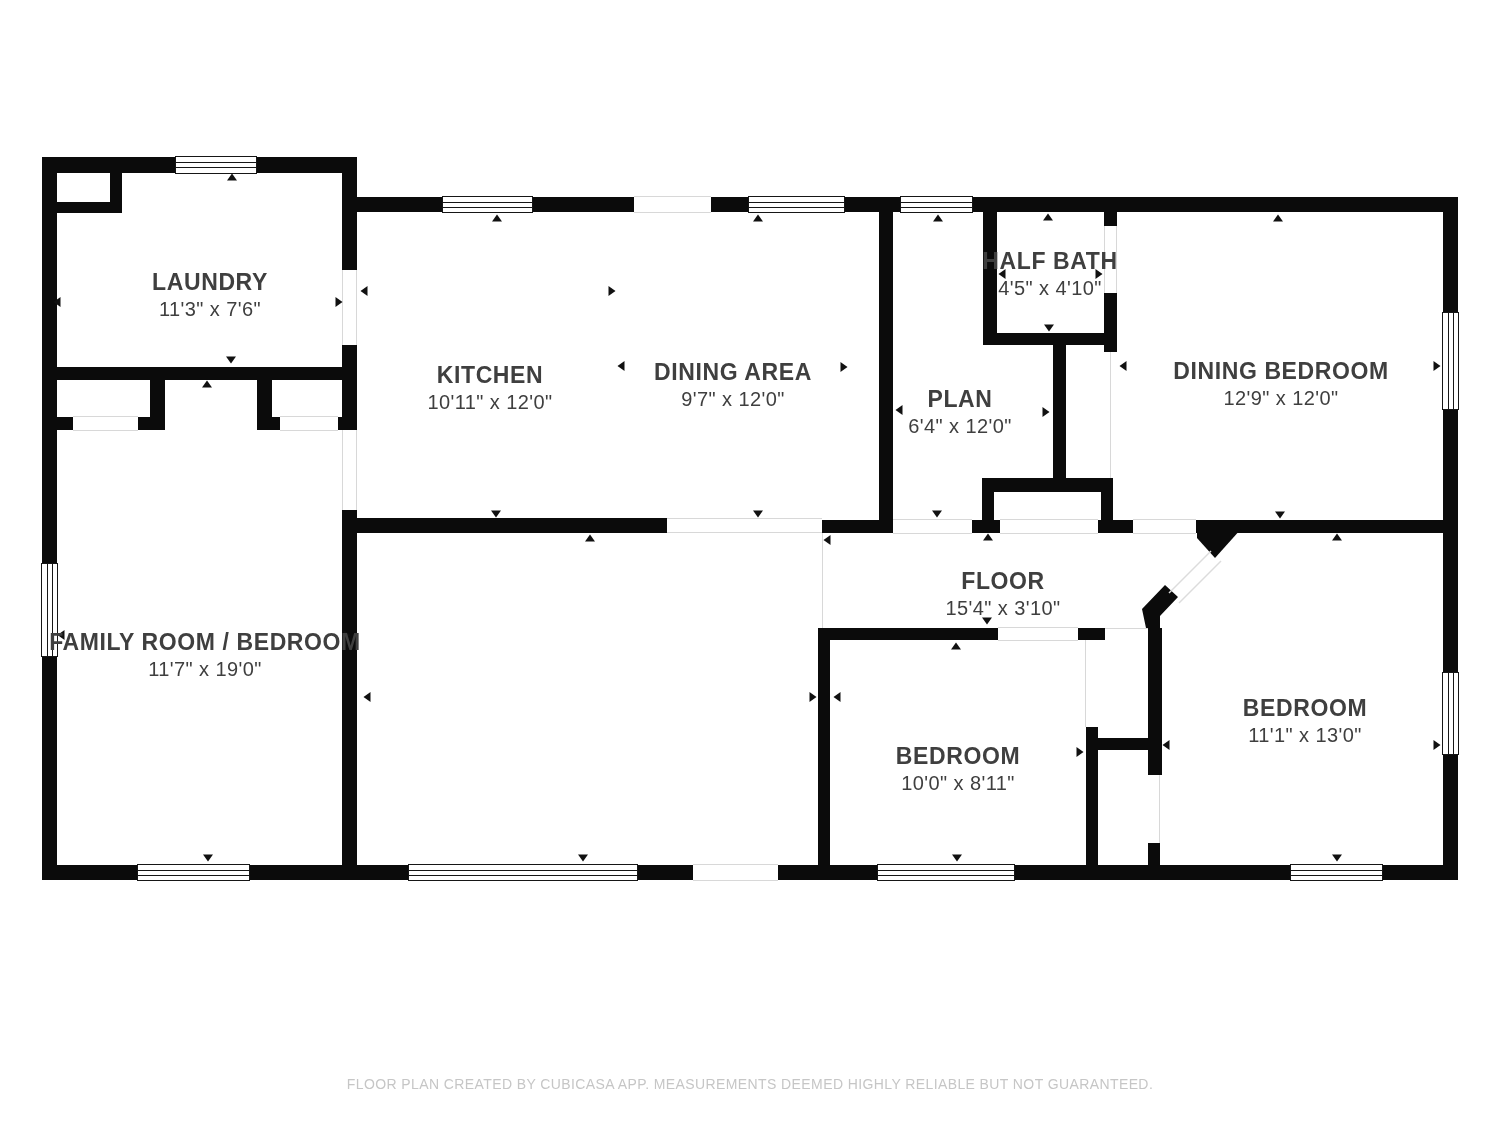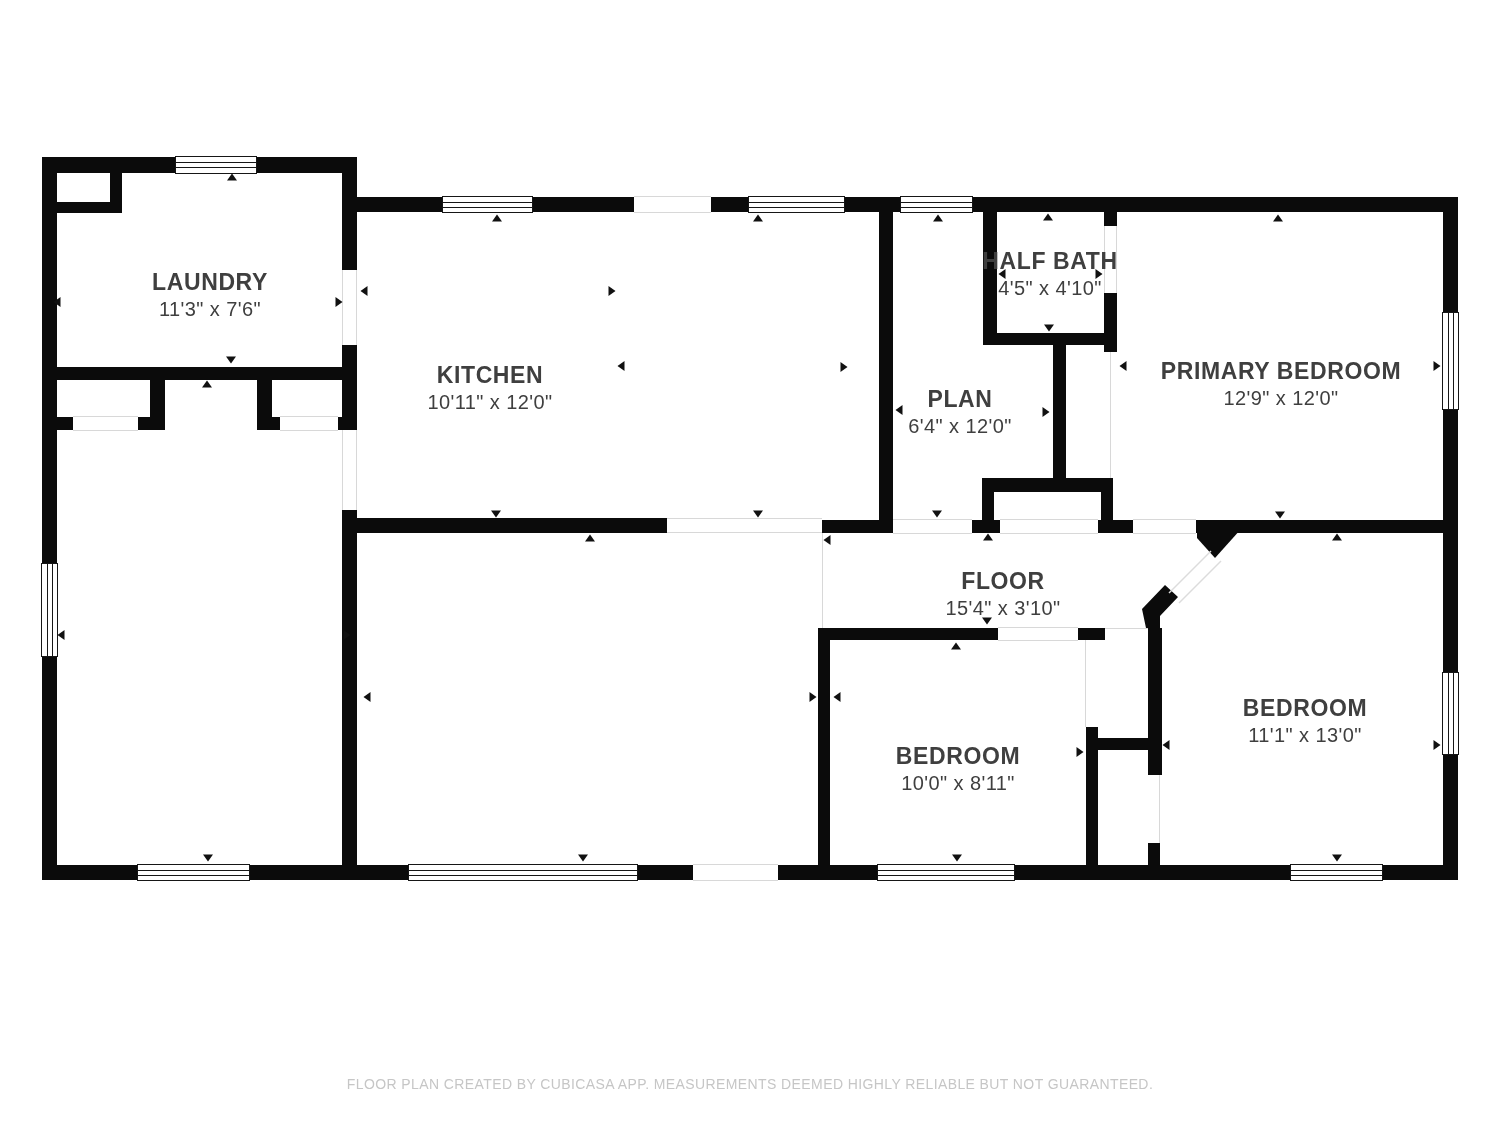--- a/index.html
+++ b/index.html
@@ -152,31 +152,39 @@
   <div class="a a-down" style="left:1337px;top:858px"></div>
 
   <div class="room-label" style="left:210px;top:295px">
     <div class="rname">LAUNDRY</div>
     <div class="rdims">11'3" x 7'6"</div>
   </div>
   <div class="room-label" style="left:490px;top:388px">
     <div class="rname">KITCHEN</div>
     <div class="rdims">10'11" x 12'0"</div>
   </div>
+  <div class="room-label" style="left:733px;top:385px">
+    <div class="rname">DINING AREA</div>
+    <div class="rdims">9'7" x 12'0"</div>
+  </div>
   <div class="room-label" style="left:1050px;top:274px">
     <div class="rname">HALF BATH</div>
     <div class="rdims">4'5" x 4'10"</div>
   </div>
   <div class="room-label" style="left:960px;top:412px">
     <div class="rname">PLAN</div>
     <div class="rdims">6'4" x 12'0"</div>
   </div>
   <div class="room-label" style="left:1281px;top:384px">
-    <div class="rname">PRIMARY BEDROOM</div>
+    <div class="rname">DINING BEDROOM</div>
     <div class="rdims">12'9" x 12'0"</div>
+  </div>
+  <div class="room-label" style="left:205px;top:655px">
+    <div class="rname">FAMILY ROOM / BEDROOM</div>
+    <div class="rdims">11'7" x 19'0"</div>
   </div>
   <div class="room-label" style="left:1003px;top:594px">
     <div class="rname">FLOOR</div>
     <div class="rdims">15'4" x 3'10"</div>
   </div>
   <div class="room-label" style="left:958px;top:769px">
     <div class="rname">BEDROOM</div>
     <div class="rdims">10'0" x 8'11"</div>
   </div>
   <div class="room-label" style="left:1305px;top:721px">

